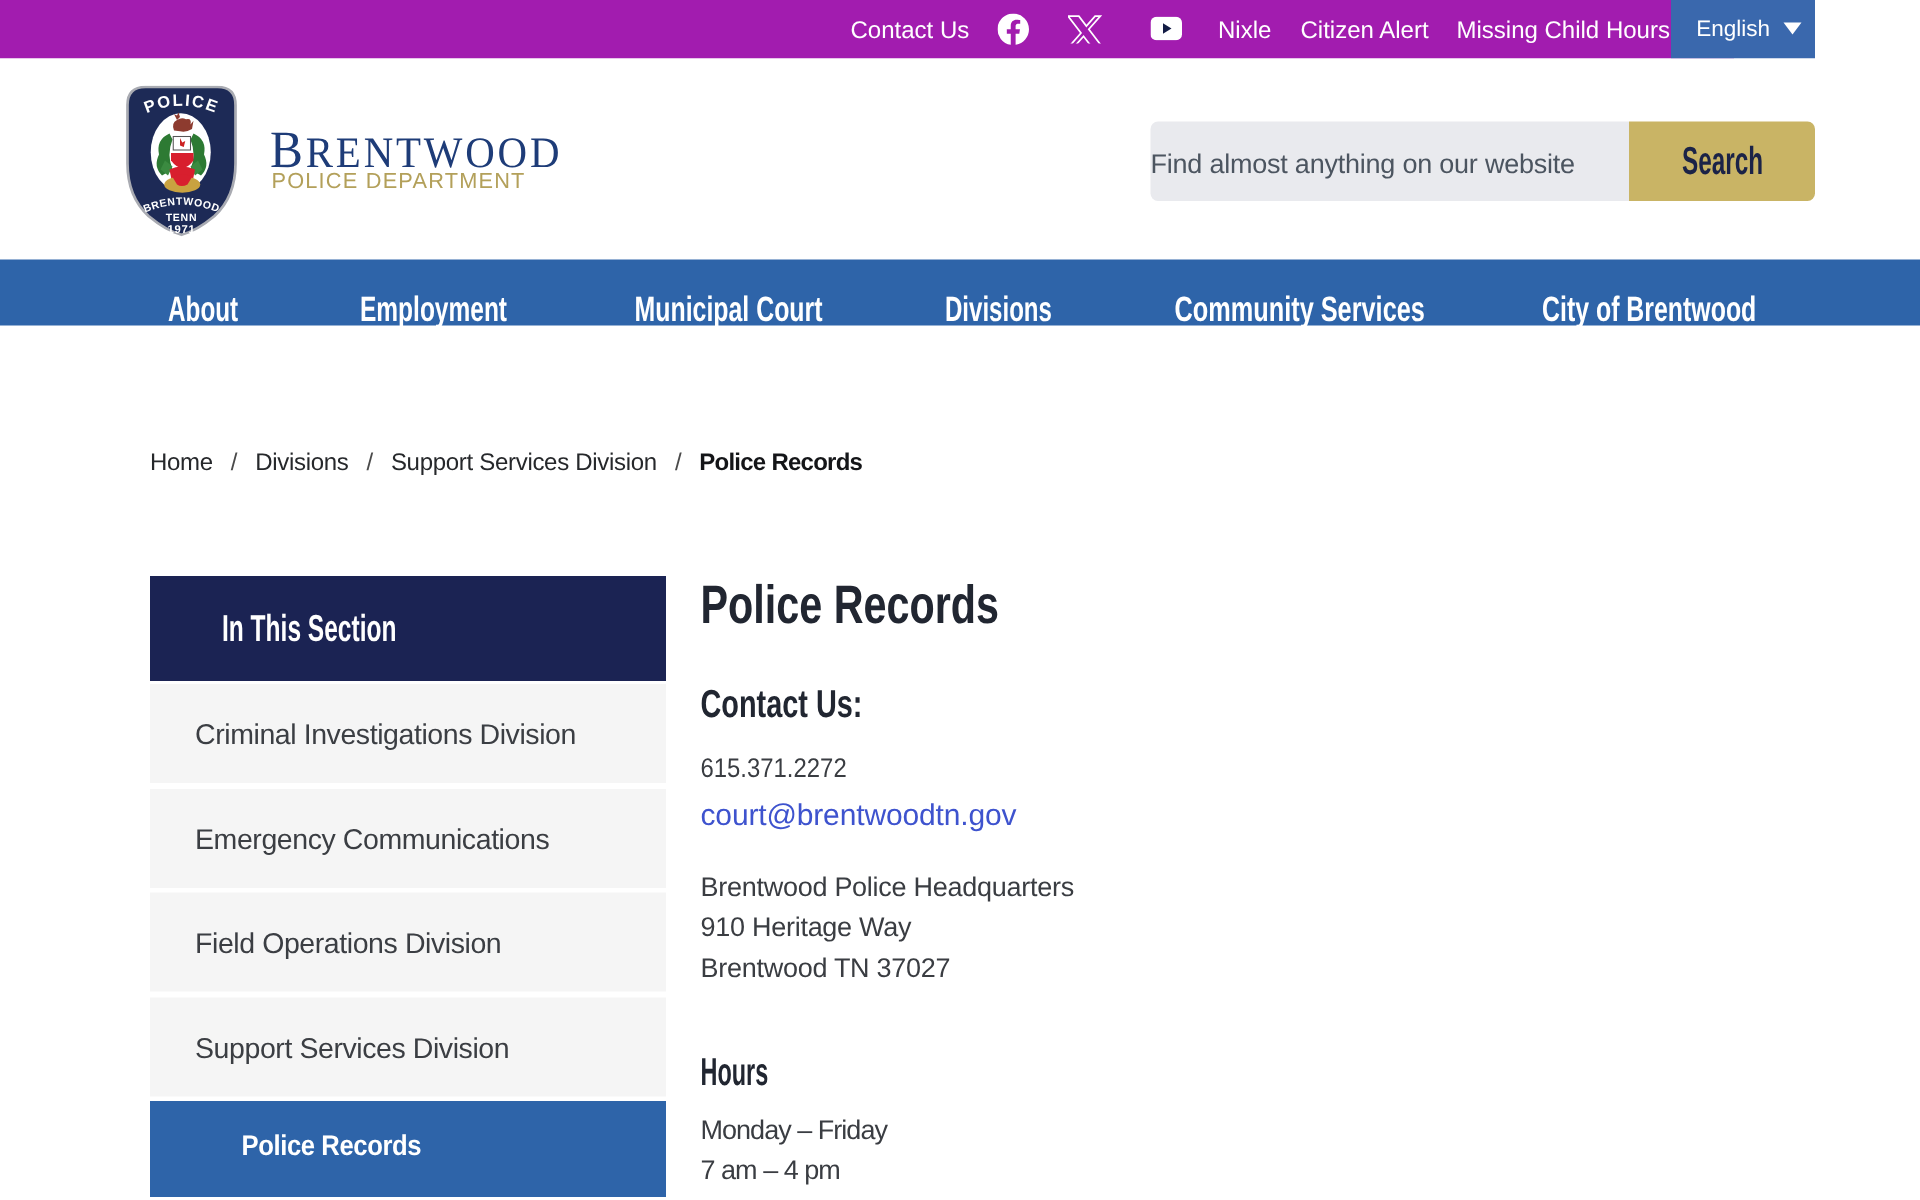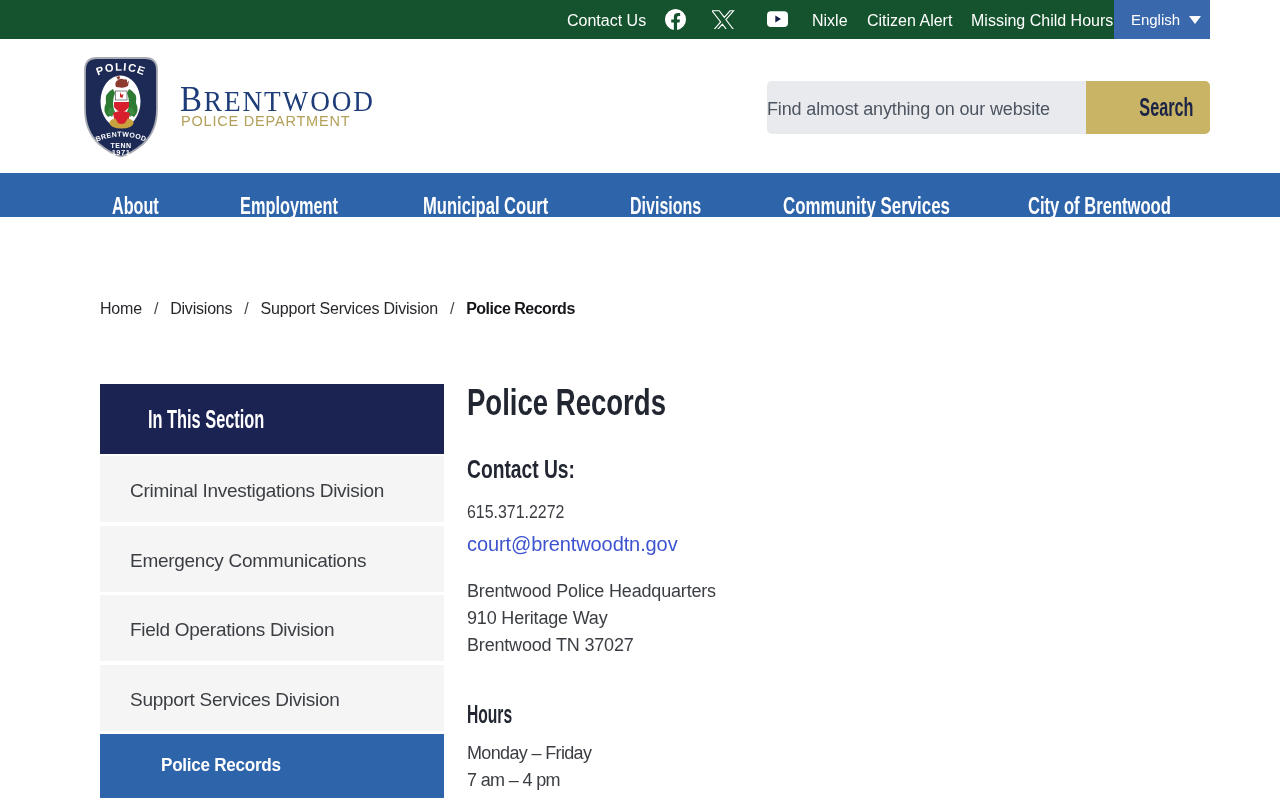--- a/index.html
+++ b/index.html
@@ -1,35 +1,35 @@
 <!DOCTYPE html>
 <html><head>
 <meta charset="utf-8">
 <style>
 * { margin:0; padding:0; box-sizing:border-box; }
 html,body { width:1280px; height:800px; overflow:hidden; }
 body { position:relative; font-family:"Liberation Sans",sans-serif; background:#fff; }
 
 
-.topbar { position:absolute; left:0; top:0; width:1156px; height:39px; background:#14532d; }
+.topbar { position:absolute; left:0; top:0; width:1156px; height:39px; background:#a21caf; }
 .topbar .item { position:absolute; top:0; height:39px; line-height:41px; color:#fff; font-size:16px; white-space:nowrap; }
 .engbtn { position:absolute; left:1114px; top:0; width:96px; height:39px; background:#3a68ad; color:#fff; font-size:15px; line-height:40px; text-align:center; padding-left:8px; }
 .engbtn .tri { display:inline-block; margin-left:9px; width:0; height:0; border-left:6.5px solid transparent; border-right:6.5px solid transparent; border-top:8px solid #fff; vertical-align:1px; }
 .topbar svg { position:absolute; }
 
 
 .header { position:absolute; left:0; top:39px; width:1280px; height:134px; background:#fff; }
 .badge { position:absolute; left:84px; top:18px; }
 .wm1 { position:absolute; left:180px; top:43px; font-family:"Liberation Serif",serif; color:#1e3c78; white-space:nowrap; transform-origin:0 0; transform:scaleX(0.94); letter-spacing:2px; line-height:35px; }
 .wm1 .big { font-size:35px; }
 .wm1 .small { font-size:29px; }
 .wm2 { position:absolute; left:181px; top:74px; font-size:14.5px; color:#b3a05a; letter-spacing:0.8px; white-space:nowrap; }
 .search { position:absolute; left:767px; top:42px; width:443px; height:53px; }
 .search .input { position:absolute; left:0; top:0; width:319px; height:53px; background:#e9eaee; border-radius:5px 0 0 5px; color:#4c5560; font-size:18px; line-height:56px; letter-spacing:-0.15px; white-space:nowrap; }
-.search .btn { position:absolute; left:319px; top:0; width:124px; height:53px; background:#c9b465; border-radius:0 5px 5px 0; text-align:right; line-height:53px; }
+.search .btn { position:absolute; left:319px; top:0; width:124px; height:53px; background:#c9b465; border-radius:0 5px 5px 0; text-align:center; line-height:53px; }
 .search .btn span { display:inline-block; font-size:26px; font-weight:bold; color:#1b2347; transform:scaleX(0.624); transform-origin:50% 50%; line-height:53px; }
 
 
 .nav { position:absolute; left:0; top:173px; width:1280px; height:44px; background:#2e64a9; }
 .nav .ni { position:absolute; top:0; height:60px; line-height:66px; color:#fff; font-weight:bold; font-size:23.5px; white-space:nowrap; transform-origin:0 50%; }
 
 
 .crumbs { position:absolute; left:100px; top:300px; font-size:16px; color:#26282b; letter-spacing:-0.2px; }
 .crumbs .sep { color:#4a4a4a; padding:0 12px; }
 .crumbs b { color:#141518; letter-spacing:-0.5px; }

